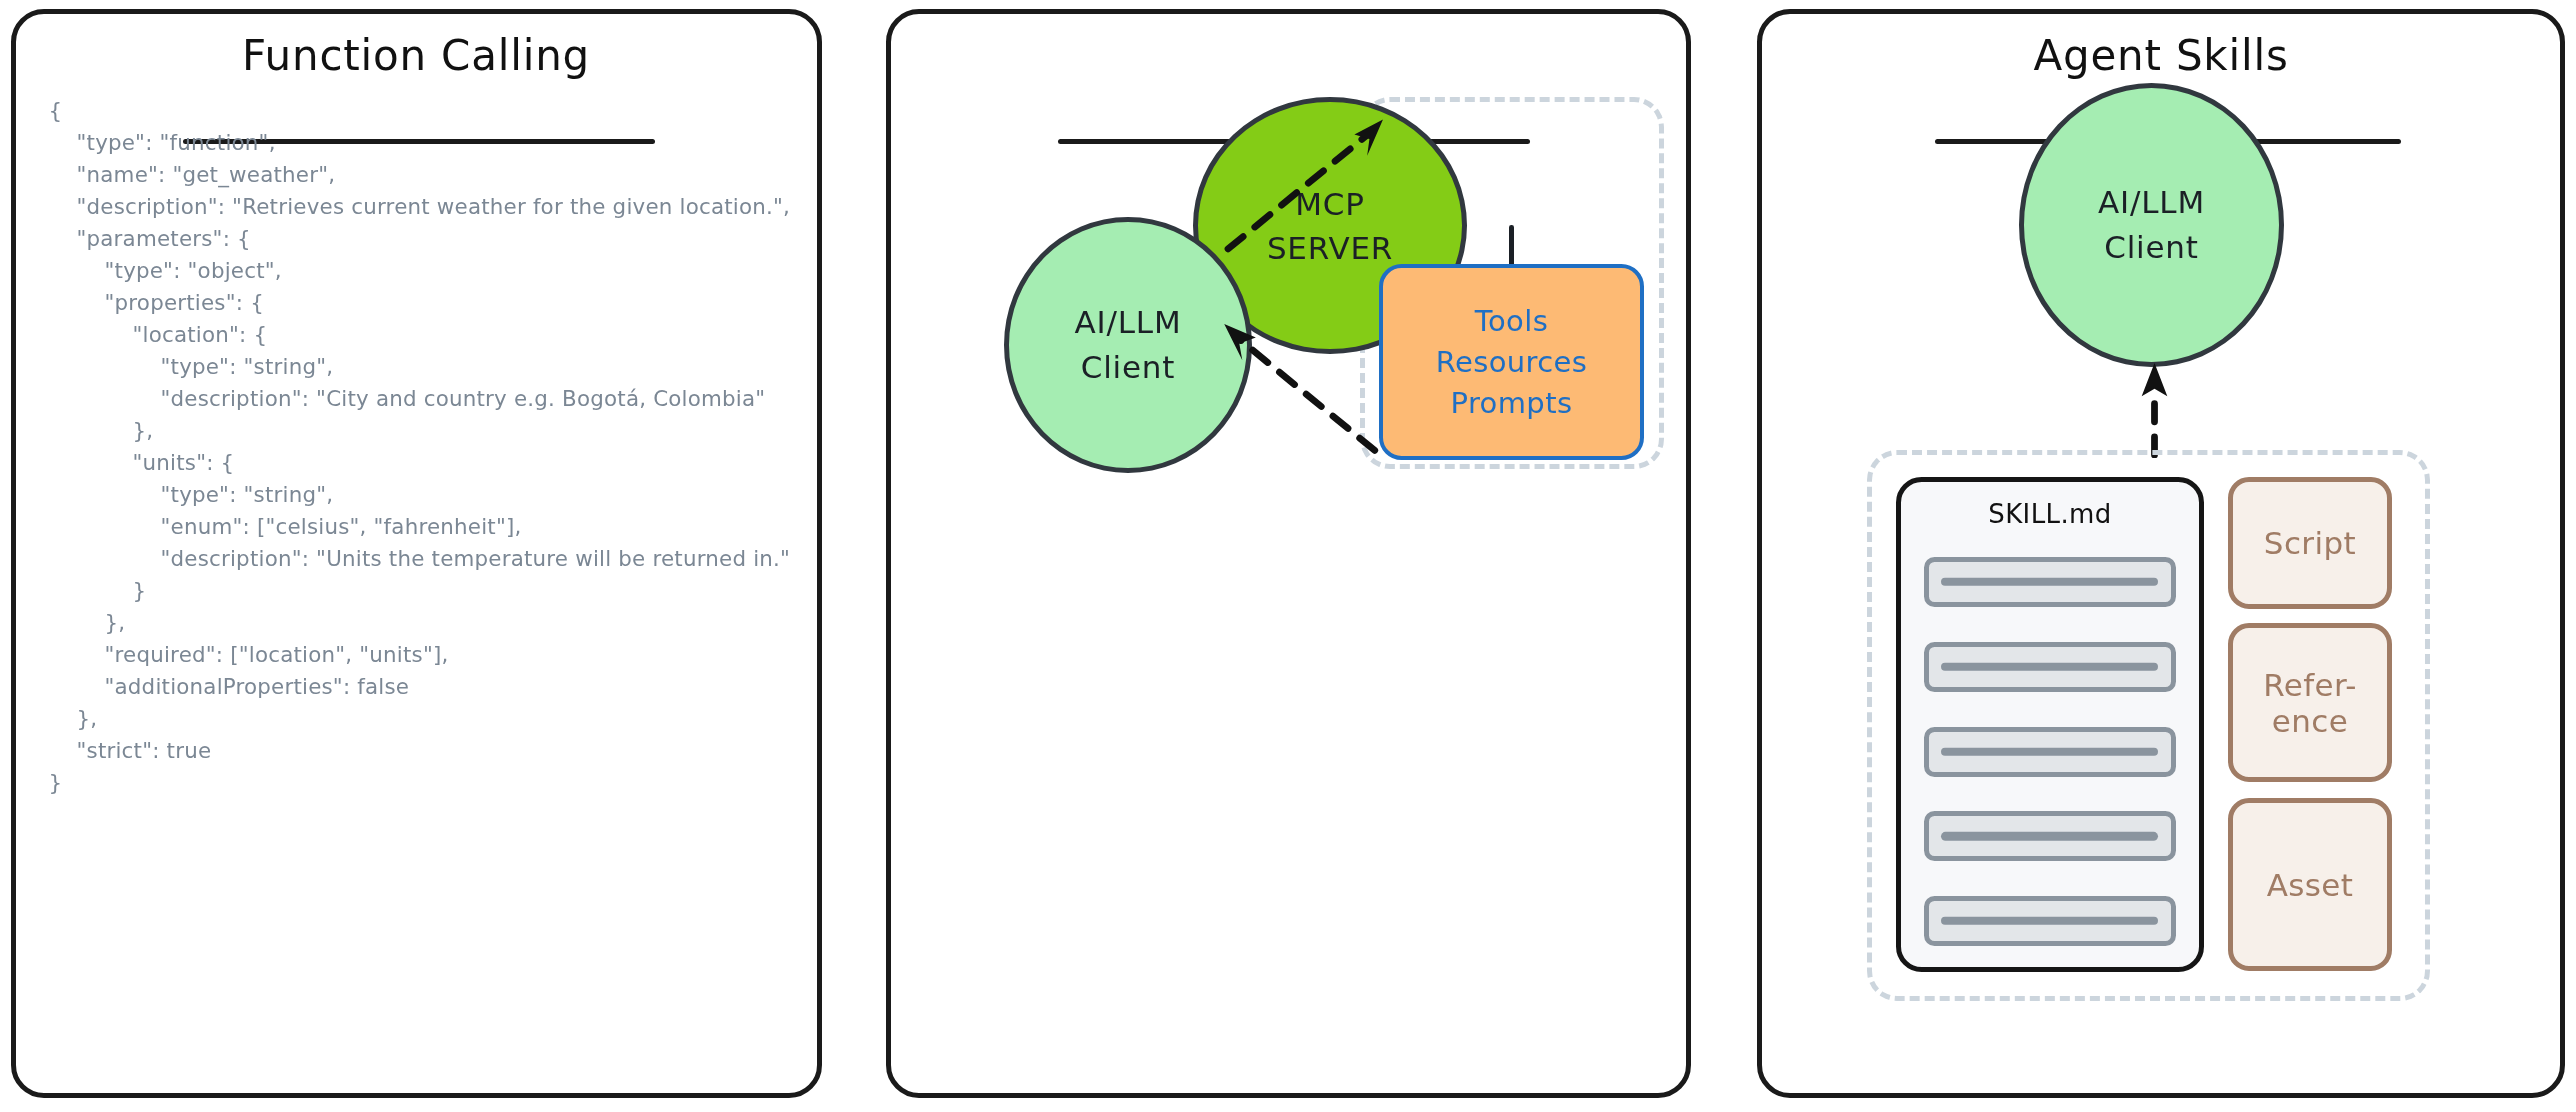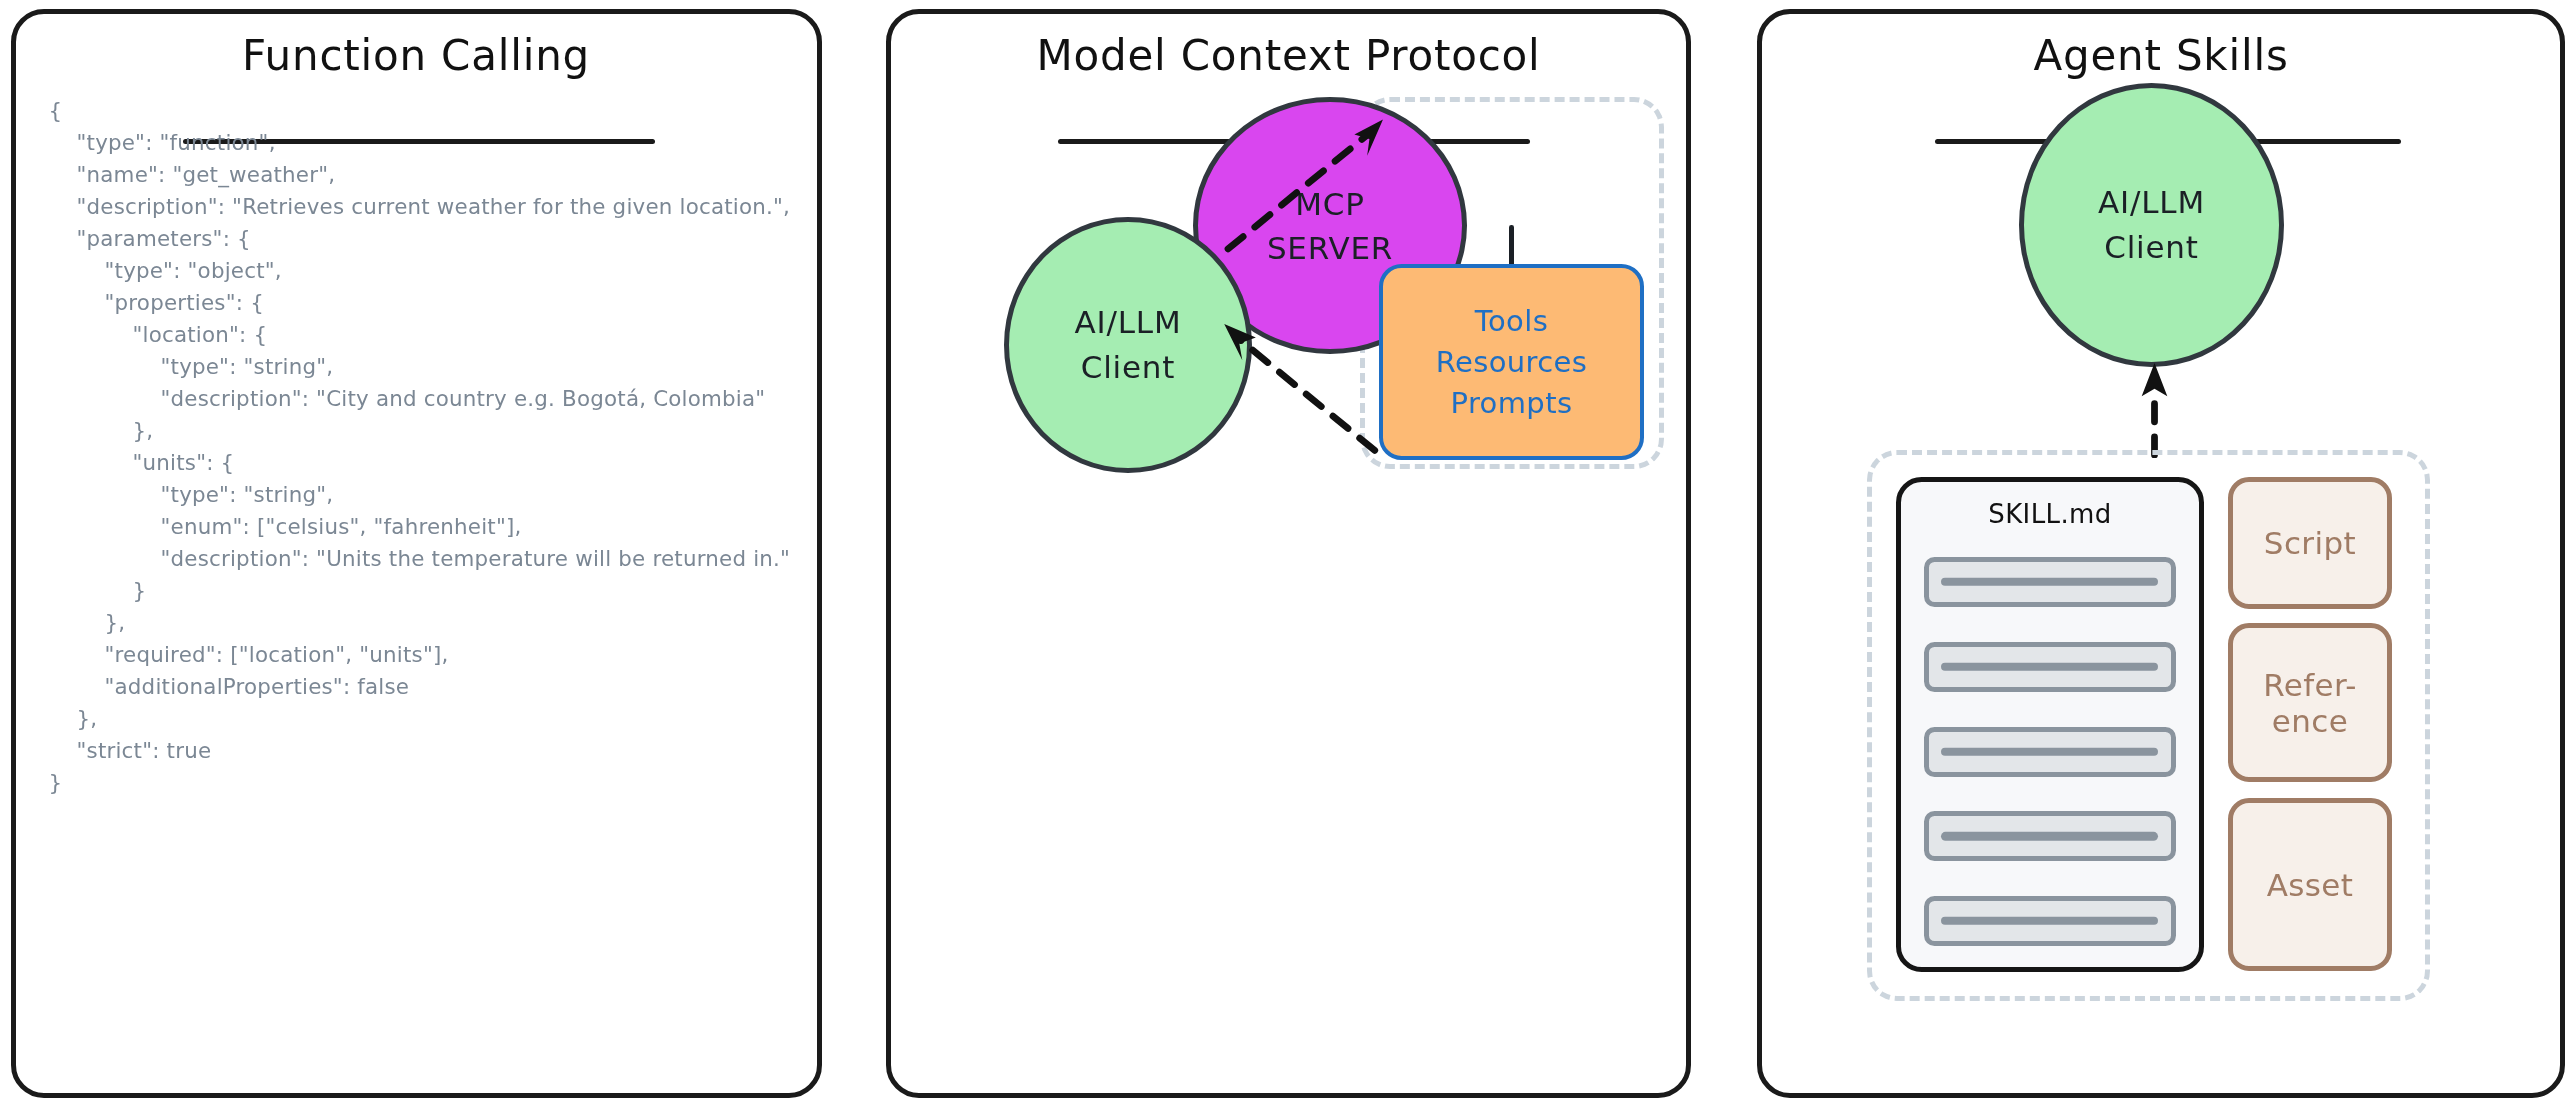--- a/index.html
+++ b/index.html
@@ -80,21 +80,21 @@
     text-align: center;
   }
   .ellipse .line {
     font-family: "DejaVu Sans", sans-serif;
     color: #1b2026;
     letter-spacing: 0.8px;
   }
 
   #mcp-server-node {
     left: 302px; top: 83px; width: 274px; height: 257px;
-    background: #d946ef;
+    background: #84cc16;
   }
   #mcp-server-node .line { font-size: 31px; line-height: 44px; }
 
   #mcp-client-node {
     left: 113px; top: 203px; width: 248px; height: 256px;
     background: #a5edb2;
   }
   #mcp-client-node .line { font-size: 31px; line-height: 45px; }
 
   #skills-client-node {
@@ -248,21 +248,20 @@
             }
         },
         "required": ["location", "units"],
         "additionalProperties": false
     },
     "strict": true
 }</pre>
 </div>
 
 <div class="panel" id="panel-mcp">
-  <div class="panel-title">Model Context Protocol</div>
   <div class="title-rule"></div>
 
   <div class="dashed-wrap" id="mcp-dashed-wrap"></div>
 
   <div class="ellipse" id="mcp-server-node">
     <div class="line">MCP</div>
     <div class="line">SERVER</div>
   </div>
 
   <div id="mcp-stem"></div>

